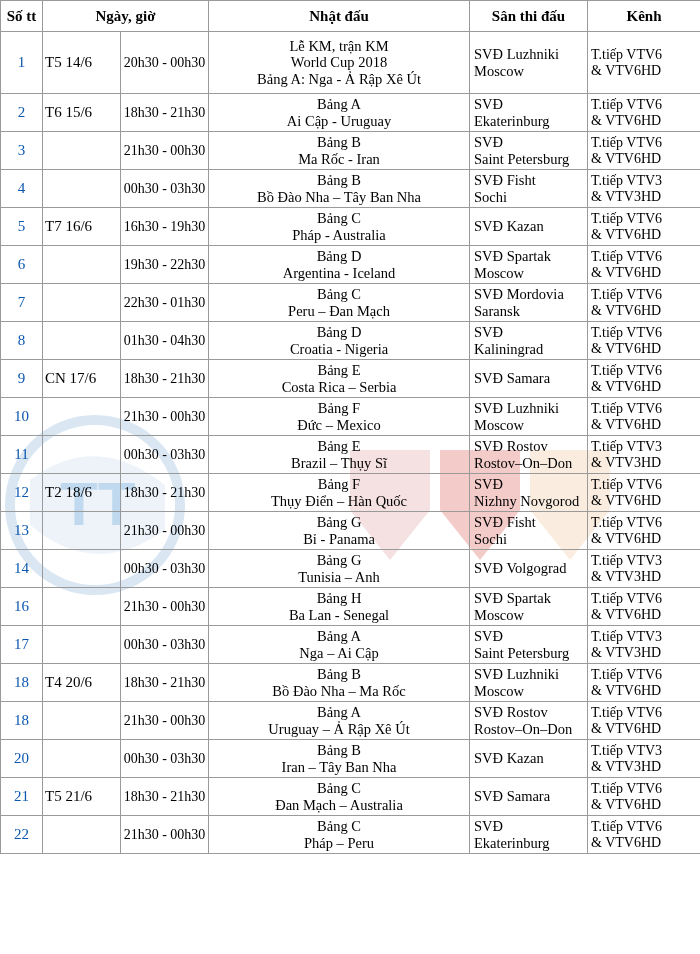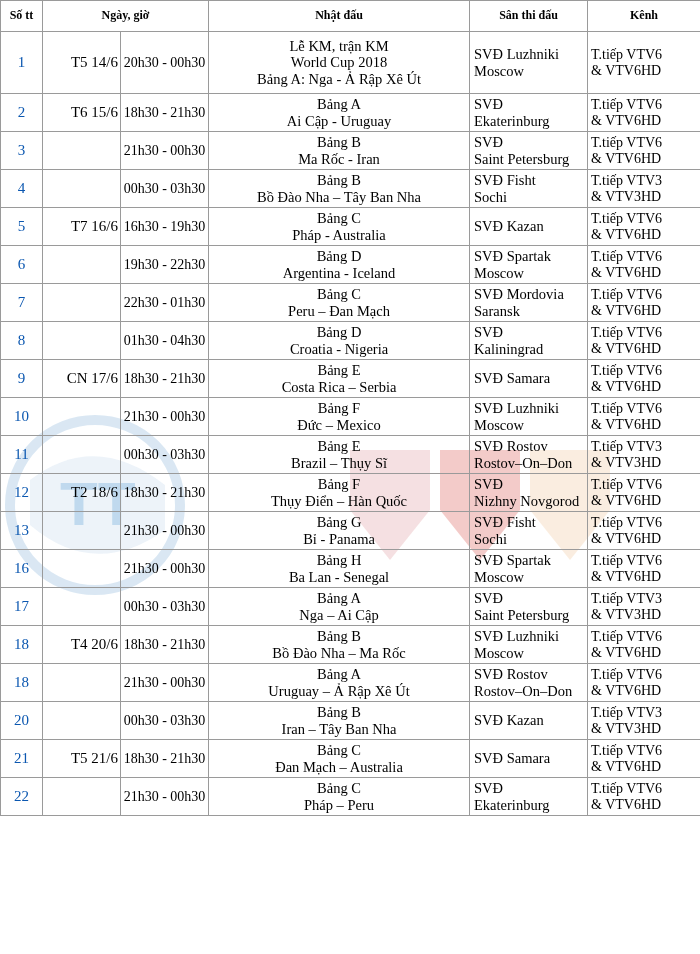--- a/index.html
+++ b/index.html
@@ -36,24 +36,24 @@
     border:1px solid #9a9a9a;
     padding:0 2px;
     vertical-align:middle;
     font-size:14.5px;
     line-height:1.12;
   }
   thead th{
     font-weight:bold;
     text-align:center;
     height:30px;
-    font-size:12px;
+    font-size:15px;
   }
   .num{text-align:center;color:#0b57b0;font-size:15px;}
-  .day{text-align:right;font-size:15px;}
+  .day{text-align:left;font-size:15px;}
   .time{text-align:center;font-size:14px;}
   .match{text-align:center;}
   .match .g{font-weight:normal;display:block;}
   .stadium{text-align:left;padding-left:4px;white-space:nowrap;overflow:hidden;}
   .channel{text-align:left;padding-left:3px;white-space:nowrap;overflow:hidden;font-size:14px;}
   .channel .l2{display:block;}
   tr.r{height:38px;}
   tr.r0{height:62px;}
 </style>
 </head>
@@ -301,20 +301,36 @@
         <td class="stadium">
           <span style="display: block;">SVĐ Fisht</span>
           <span style="display: block;">Sochi</span>
         </td>
         <td class="channel">
           <span class="l2">T.tiếp VTV6</span>
           <span class="l2">&amp; VTV6HD</span>
         </td>
       </tr>
       <tr class="r">
+        <td class="num">14</td>
+        <td class="day"></td>
+        <td class="time">00h30 - 03h30</td>
+        <td class="match">
+          <span class="g">Bảng G</span>
+          <span class="g">Tunisia – Anh</span>
+        </td>
+        <td class="stadium">
+          <span style="display: block;">SVĐ Volgograd</span>
+        </td>
+        <td class="channel">
+          <span class="l2">T.tiếp VTV3</span>
+          <span class="l2">&amp; VTV3HD</span>
+        </td>
+      </tr>
+      <tr class="r">
         <td class="num">16</td>
         <td class="day"></td>
         <td class="time">21h30 - 00h30</td>
         <td class="match">
           <span class="g">Bảng H</span>
           <span class="g">Ba Lan - Senegal</span>
         </td>
         <td class="stadium">
           <span style="display: block;">SVĐ Spartak</span>
           <span style="display: block;">Moscow</span>

